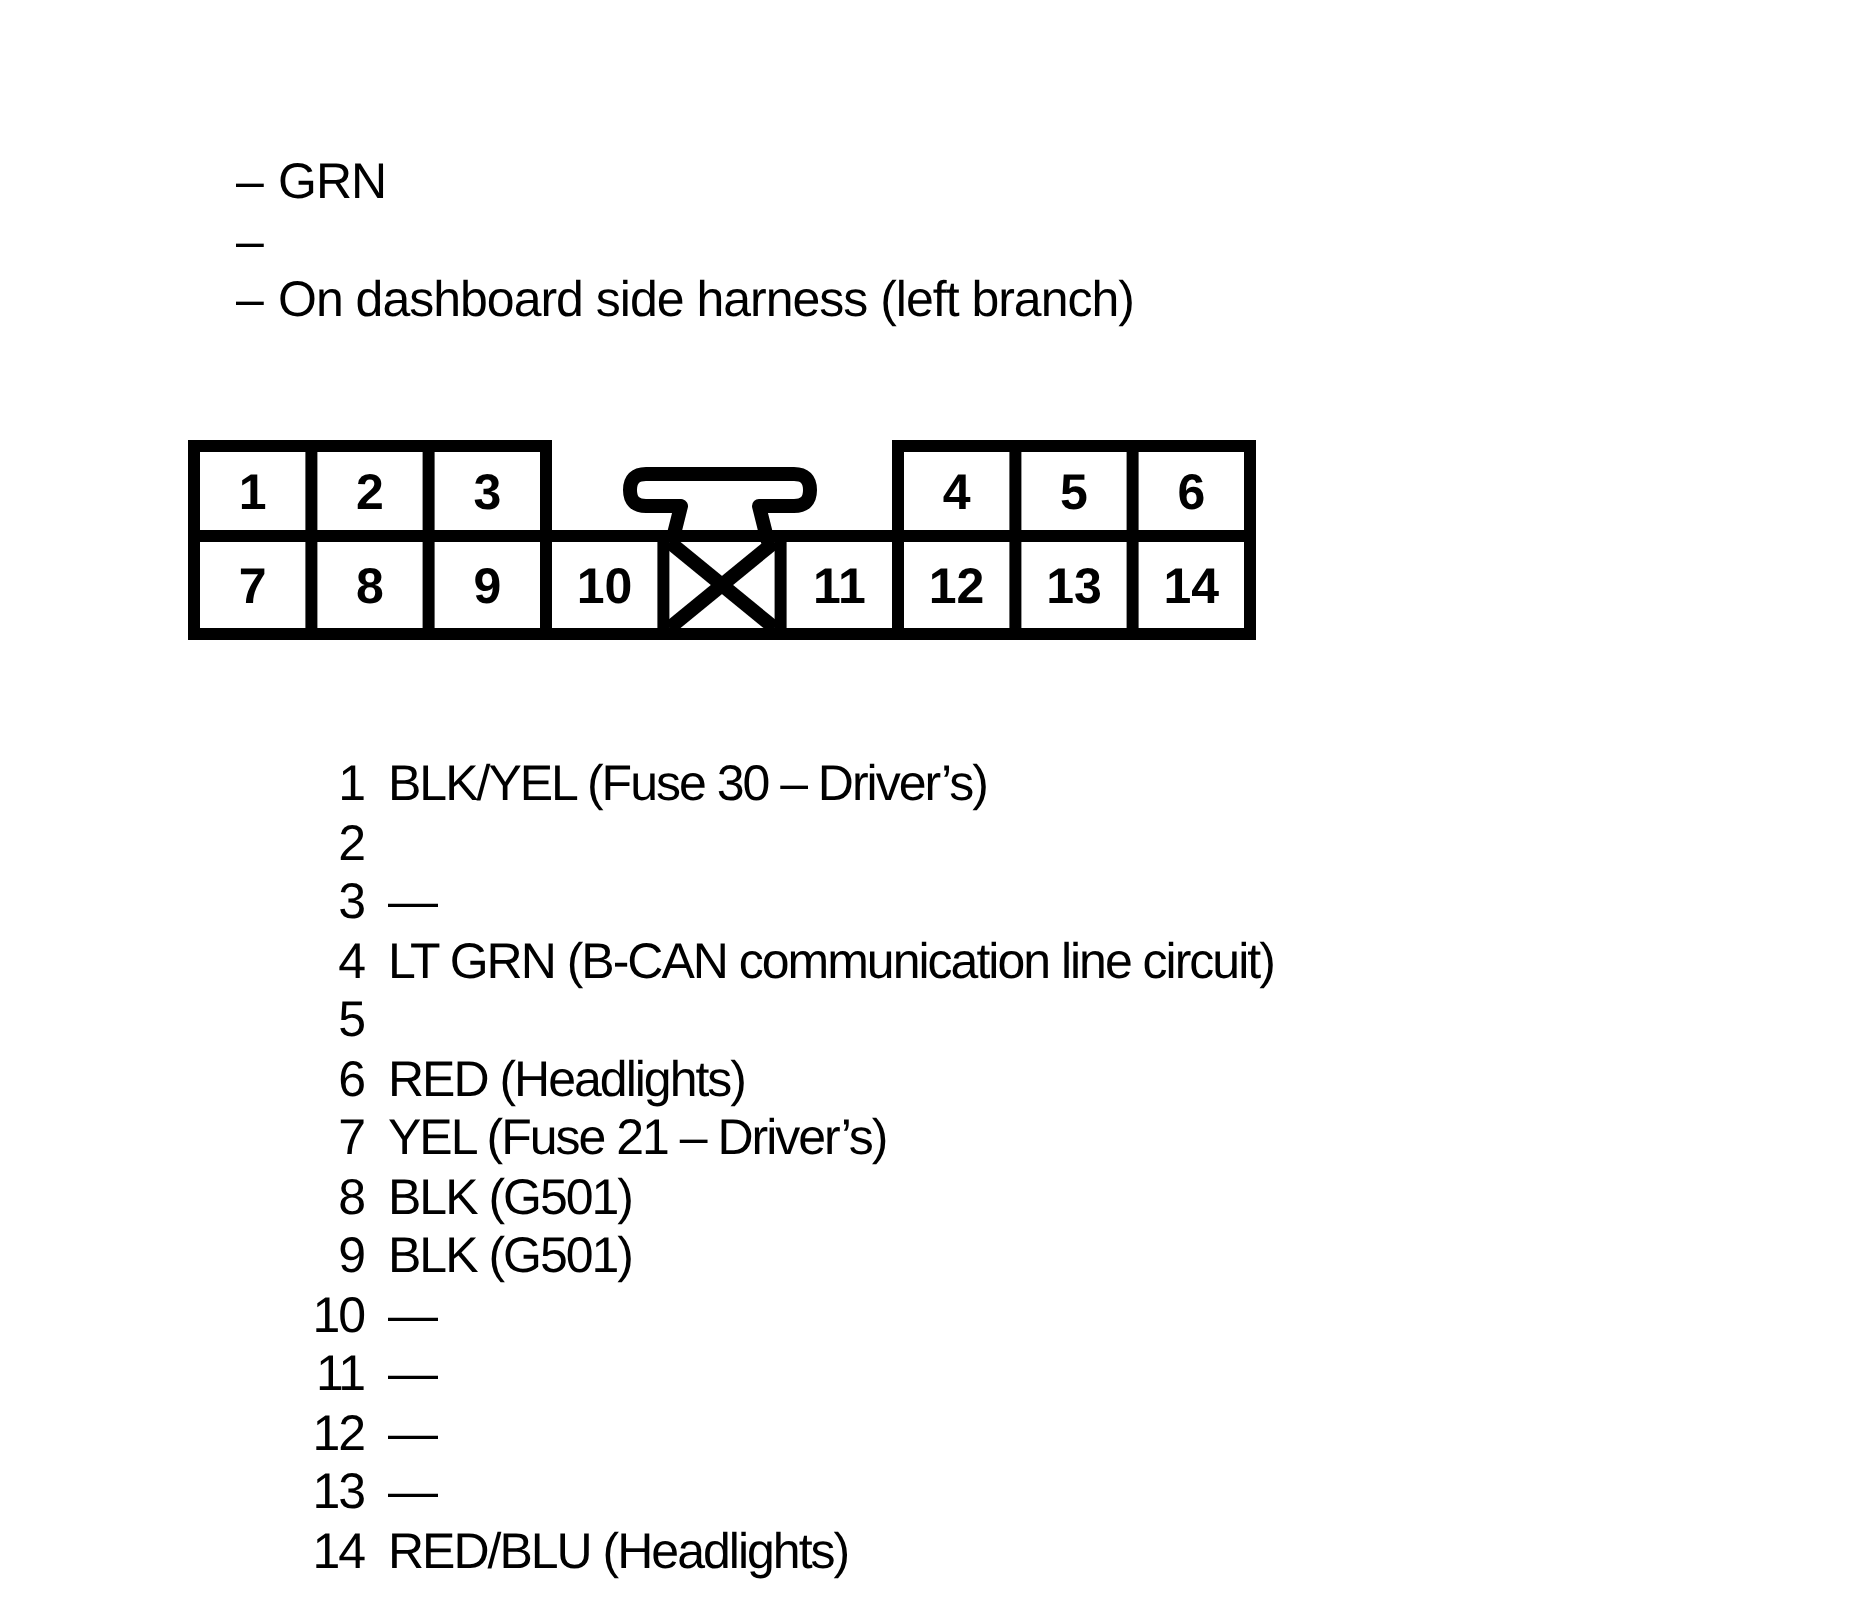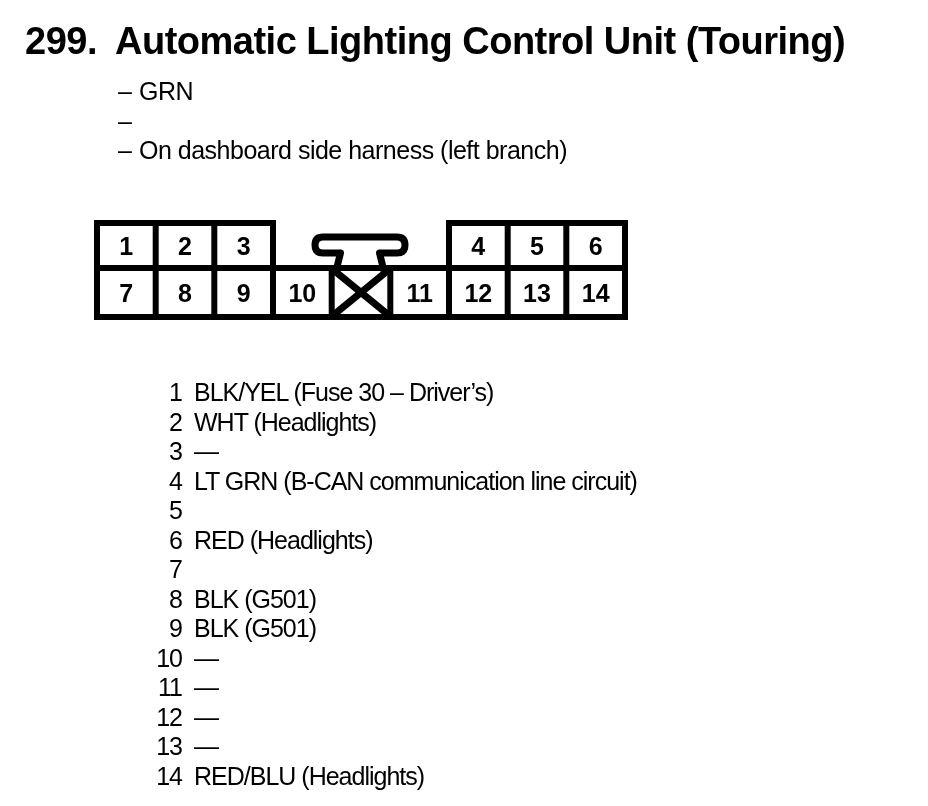--- a/index.html
+++ b/index.html
@@ -58,24 +58,20 @@
     text-align:right;
     flex:0 0 32px;
   }
   .pin-row .pin-desc { margin-left:12px; }
 </style>
 </head>
 <body>
 
 <div class="page">
 
-  <div class="heading">
-    <span class="num">299.</span>
-    <span>Automatic Lighting Control Unit (Touring)</span>
-  </div>
 
   <div class="loc-list">
     <div class="loc-item">
       <span class="dash">–</span>
       <span>GRN</span>
     </div>
     <div class="loc-item">
       <span class="dash">–</span>
     </div>
     <div class="loc-item">
@@ -141,39 +137,39 @@
     </svg>
   </div>
 
   <div class="pin-table">
     <div class="pin-row">
       <span class="pin-num">1</span>
       <span class="pin-desc">BLK/YEL (Fuse 30 – Driver’s)</span>
     </div>
     <div class="pin-row">
       <span class="pin-num">2</span>
-      <span class="pin-desc">WHT (Headlights)</span>
     </div>
     <div class="pin-row">
       <span class="pin-num">3</span>
       <span class="pin-desc">—</span>
     </div>
     <div class="pin-row">
       <span class="pin-num">4</span>
       <span class="pin-desc">LT GRN (B-CAN communication line circuit)</span>
     </div>
     <div class="pin-row">
       <span class="pin-num">5</span>
     </div>
     <div class="pin-row">
       <span class="pin-num">6</span>
       <span class="pin-desc">RED (Headlights)</span>
     </div>
     <div class="pin-row">
       <span class="pin-num">7</span>
+      <span class="pin-desc">YEL (Fuse 21 – Driver’s)</span>
     </div>
     <div class="pin-row">
       <span class="pin-num">8</span>
       <span class="pin-desc">BLK (G501)</span>
     </div>
     <div class="pin-row">
       <span class="pin-num">9</span>
       <span class="pin-desc">BLK (G501)</span>
     </div>
     <div class="pin-row">

